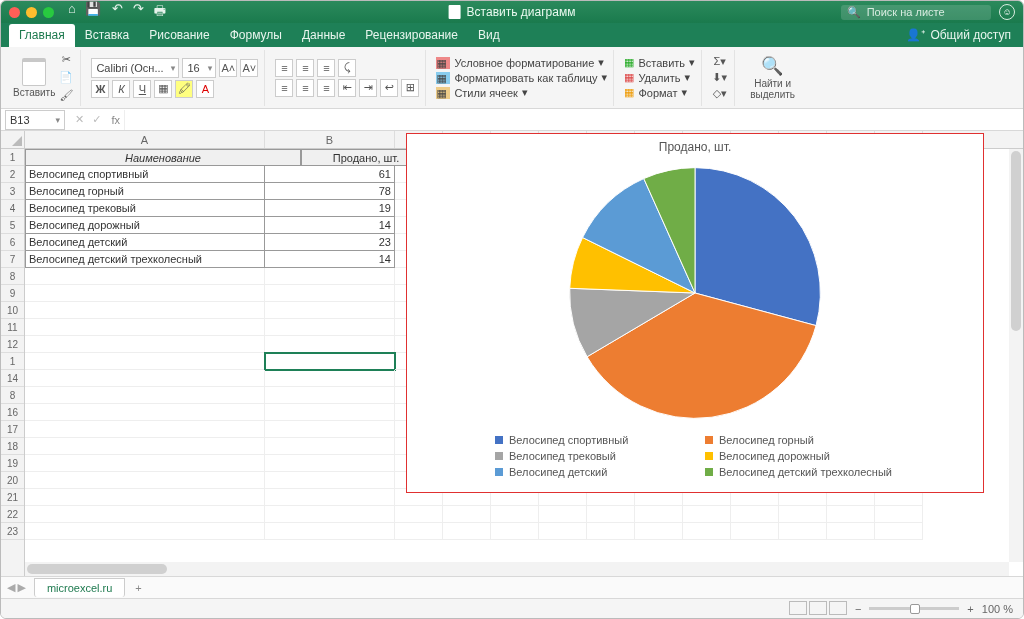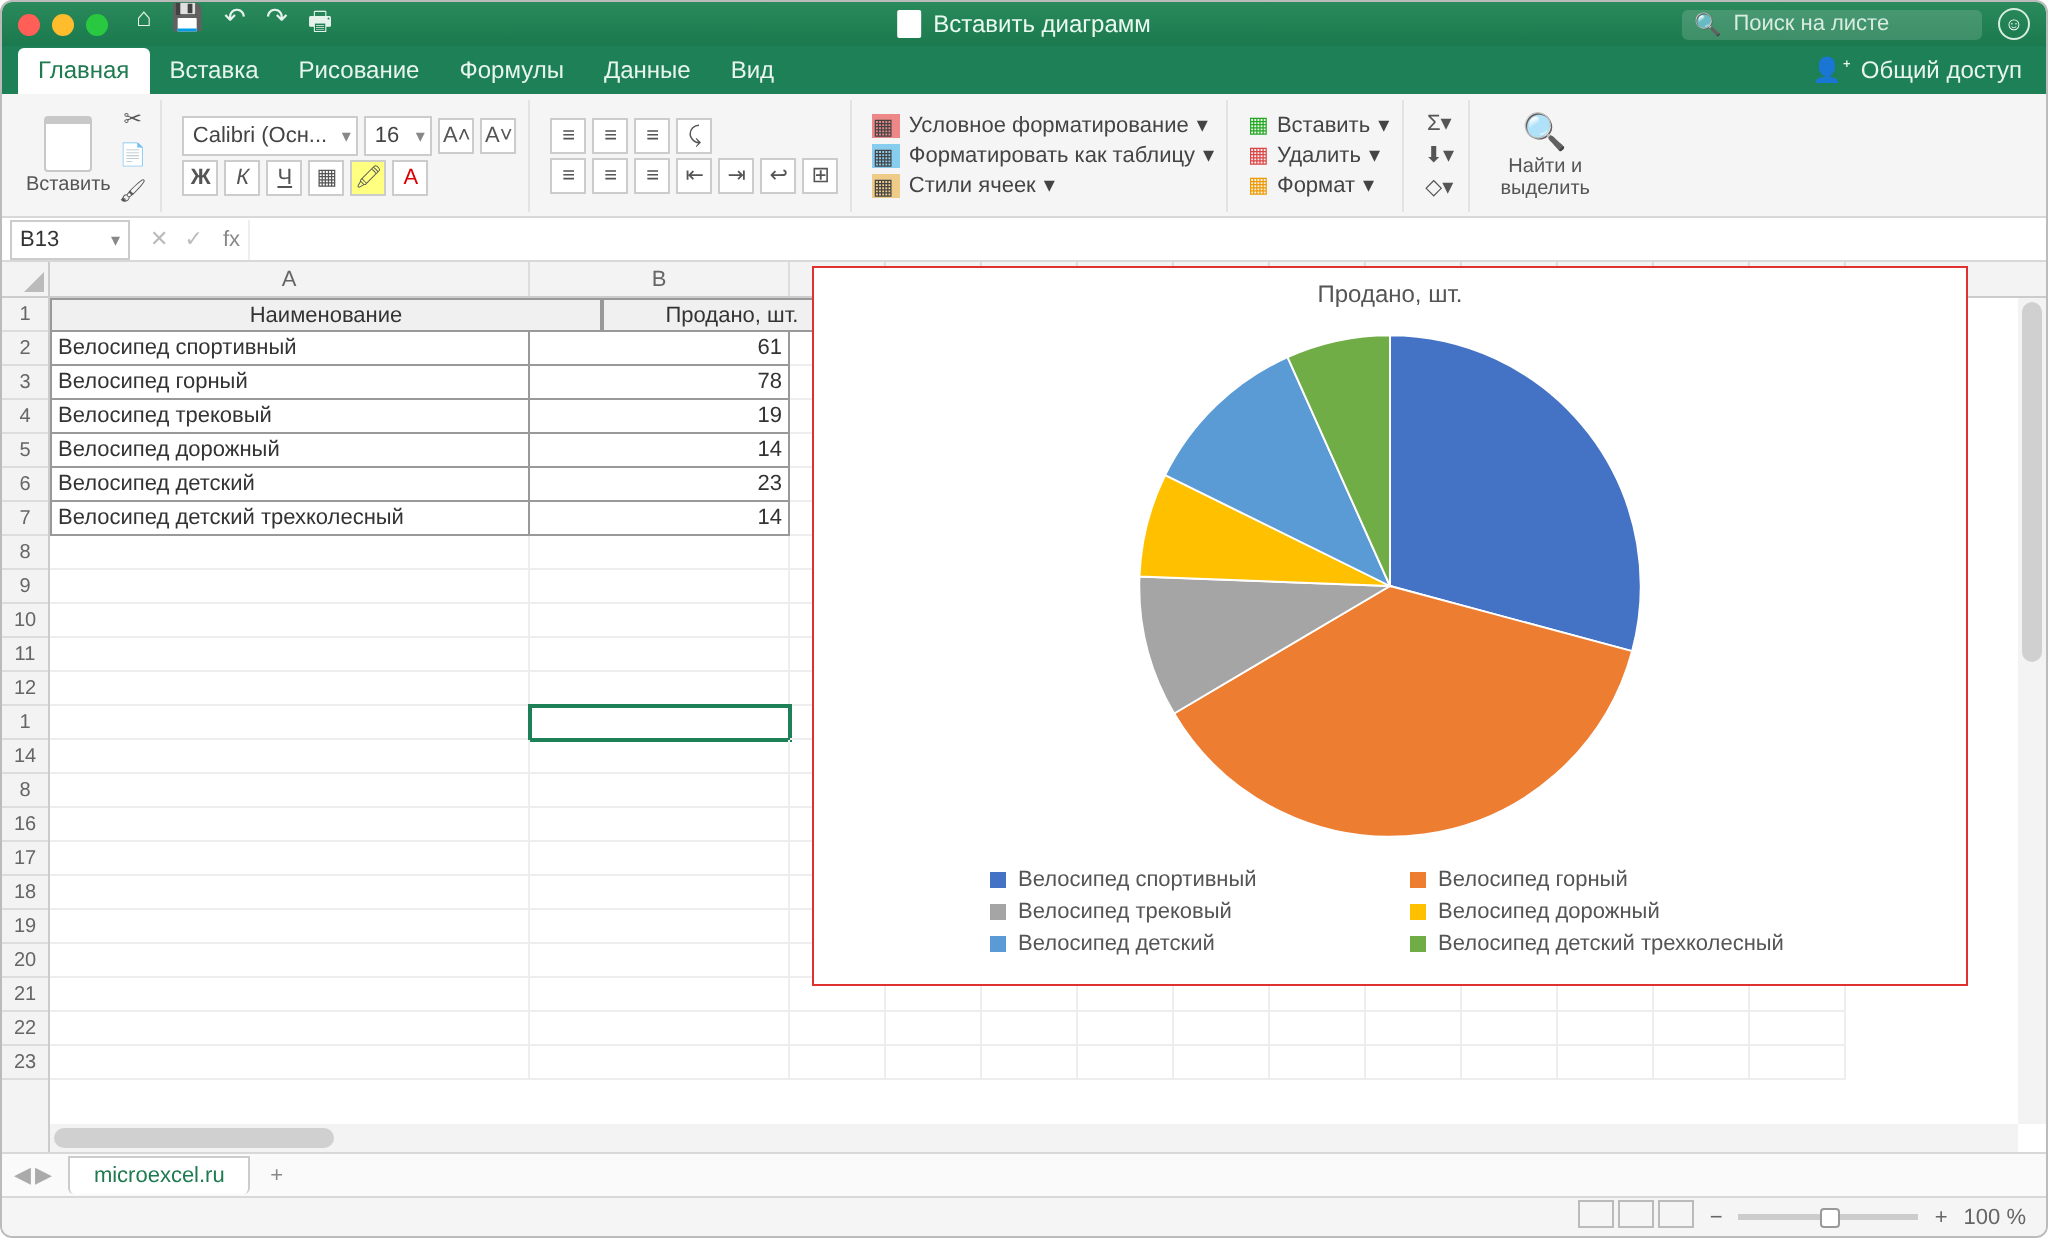--- a/index.html
+++ b/index.html
@@ -104,20 +104,21 @@
     </div>
     <div class="user-ico">☺</div>
   </div>
 
   <div class="tabs" id="tabs">
       <div class="tab active">Главная</div>
       <div class="tab">Вставка</div>
       <div class="tab">Рисование</div>
       <div class="tab">Формулы</div>
       <div class="tab">Данные</div>
+      <div class="tab">Рецензирование</div>
       <div class="tab">Вид</div>
       <div class="share">
         <span>👤⁺</span>
         <span>Общий доступ</span>
       </div>
     </div>
 
   <div class="ribbon">
     <div class="rgroup">
       <div class="row">
@@ -248,21 +249,21 @@
         <div>17</div>
         <div>18</div>
         <div>19</div>
         <div>20</div>
         <div>21</div>
         <div>22</div>
         <div>23</div>
       </div>
     <div class="cells" id="cells">
         <div class="cell-row">
-          <div class="cell hdr-cell" style="width: 276px;">Наименование</div>
+          <div class="cell hdr-cell" style="width: 276px; font-style: italic;">Наименование</div>
           <div class="cell hdr-cell" style="width: 130px;">Продано, шт.</div>
           <div class="cell" style="width: 48px;"></div>
           <div class="cell" style="width: 48px;"></div>
           <div class="cell" style="width: 48px;"></div>
           <div class="cell" style="width: 48px;"></div>
           <div class="cell" style="width: 48px;"></div>
           <div class="cell" style="width: 48px;"></div>
           <div class="cell" style="width: 48px;"></div>
           <div class="cell" style="width: 48px;"></div>
           <div class="cell" style="width: 48px;"></div>

